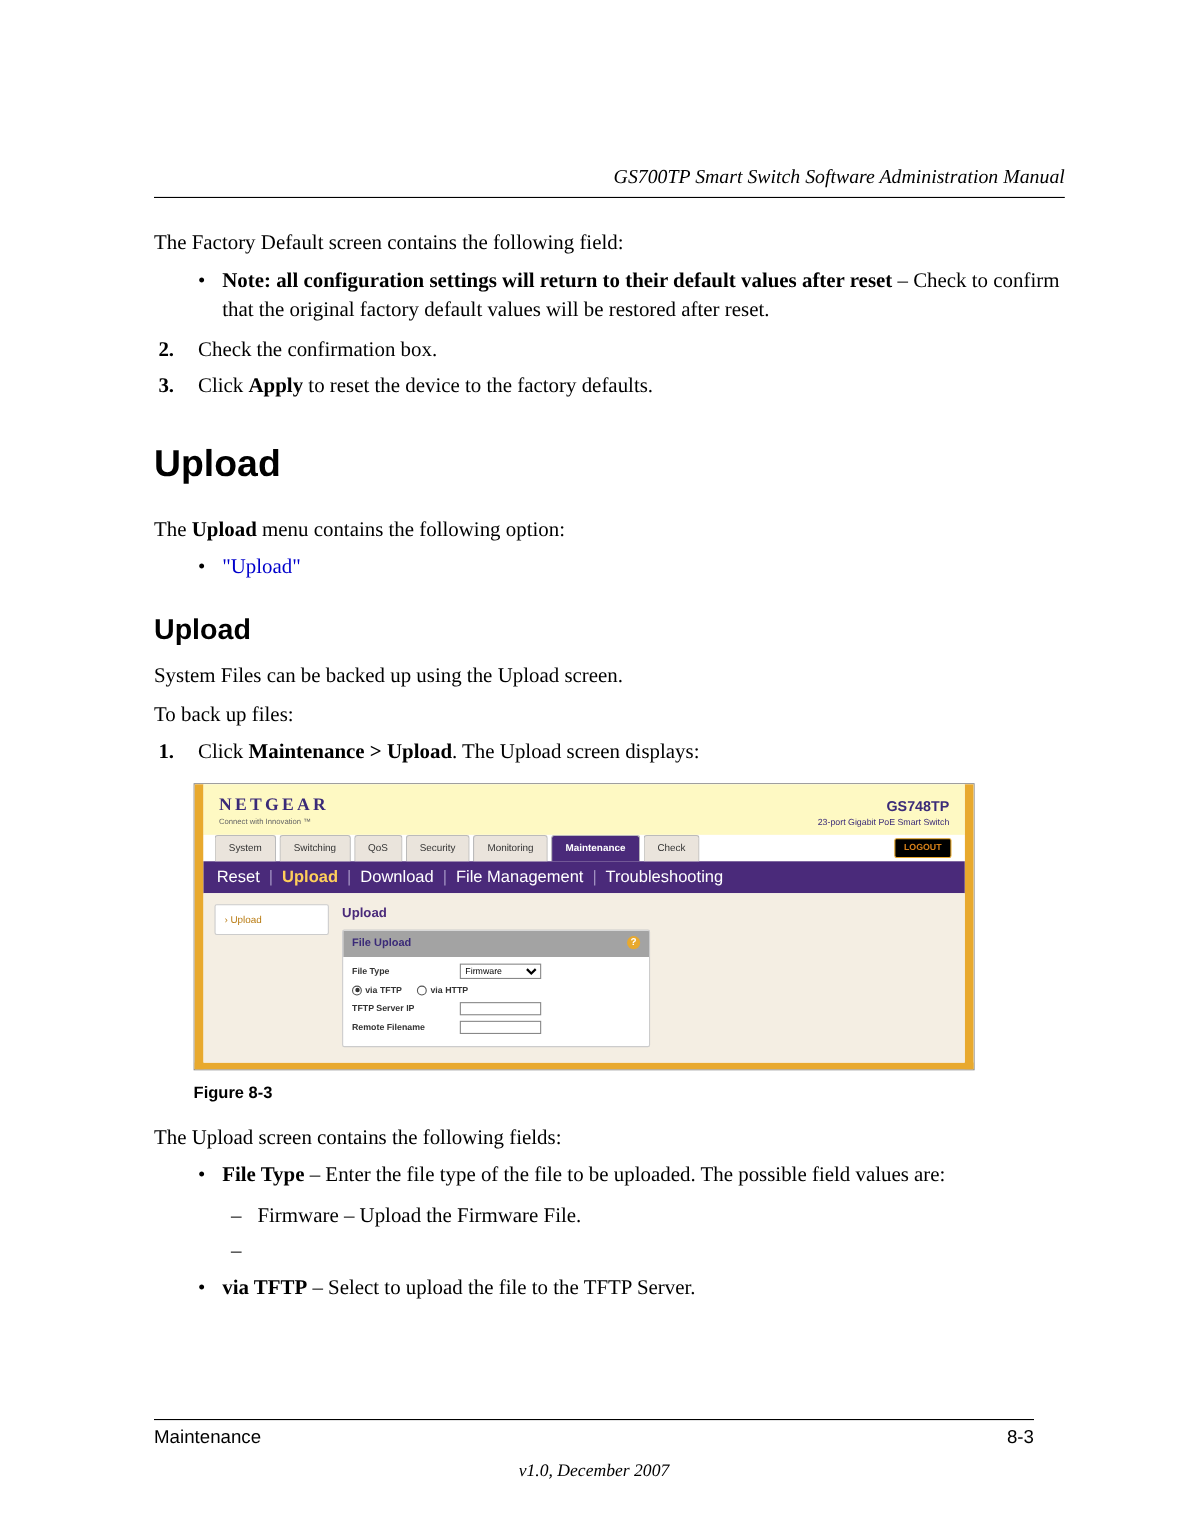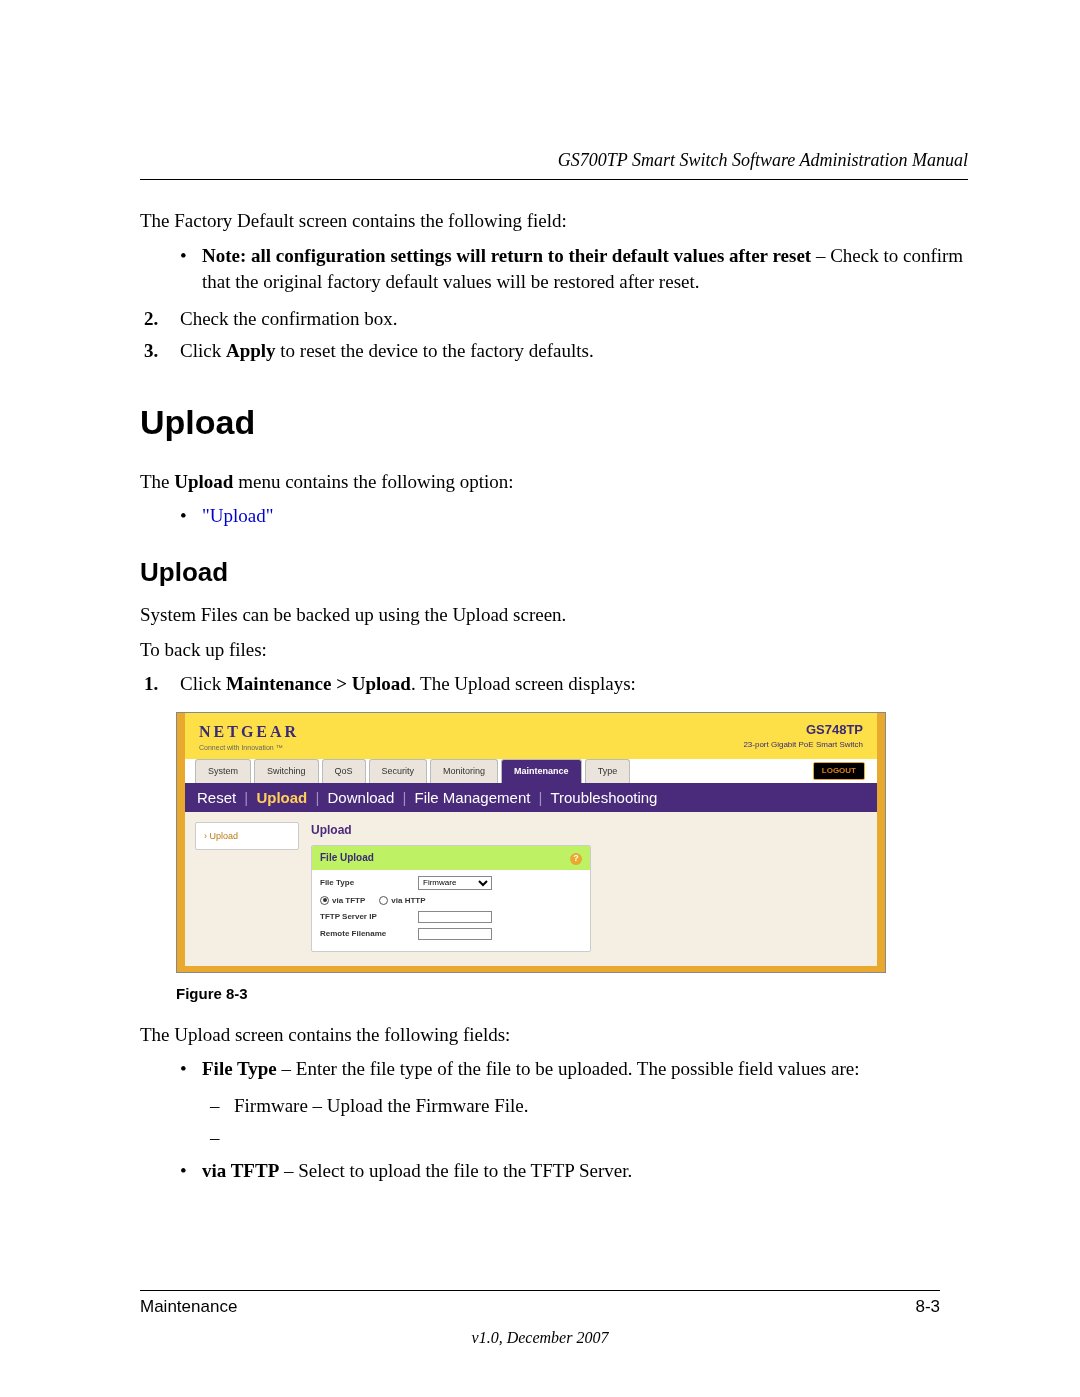--- a/index.html
+++ b/index.html
@@ -76,22 +76,23 @@
     background: #fff;
   }
   .orange-frame {
     border-left: 8px solid #e8a92e;
     border-right: 8px solid #e8a92e;
     border-bottom: 6px solid #e8a92e;
   }
   .brand-row {
     display: flex;
     justify-content: space-between;
+    align-items: flex-end;
     padding: 8px 14px 6px 14px;
-    background: #fde047;
+    background: #fef9c3;
   }
   .brand-left .logo {
     font-family: "Times New Roman", serif;
     font-weight: bold;
     font-size: 16px;
     letter-spacing: 3px;
     color: #3a2a78;
   }
   .brand-left .tagline {
     font-size: 7px;
@@ -180,28 +181,28 @@
     margin-bottom: 6px;
   }
   .panel-box {
     background: #fff;
     border: 1px solid #ccc;
     border-radius: 2px;
     overflow: hidden;
     width: 280px;
   }
   .panel-head {
-    background: #bef264;
+    background: #a3a3a3;
     color: #3a2a78;
     font-weight: bold;
     font-size: 10px;
     padding: 5px 8px;
     display: flex;
     justify-content: space-between;
-    align-items: flex-end;
+    align-items: flex-start;
   }
   .help-icon {
     width: 12px; height: 12px;
     background: #e8a92e;
     color: #fff;
     border-radius: 50%;
     font-size: 9px;
     display: inline-flex;
     align-items: center;
     justify-content: center;
@@ -341,21 +342,21 @@
             </div>
           </div>
 
           <div class="tabs-row">
             <div class="tab">System</div>
             <div class="tab">Switching</div>
             <div class="tab">QoS</div>
             <div class="tab">Security</div>
             <div class="tab">Monitoring</div>
             <div class="tab active">Maintenance</div>
-            <div class="tab">Type</div>
+            <div class="tab">Check</div>
             <div class="tabs-spacer"></div>
             <div class="logout">LOGOUT</div>
           </div>
 
           <div class="subnav">
             <span>Reset</span>
             <span class="sep">|</span>
             <span class="hl">Upload</span>
             <span class="sep">|</span>
             <span>Download</span>

